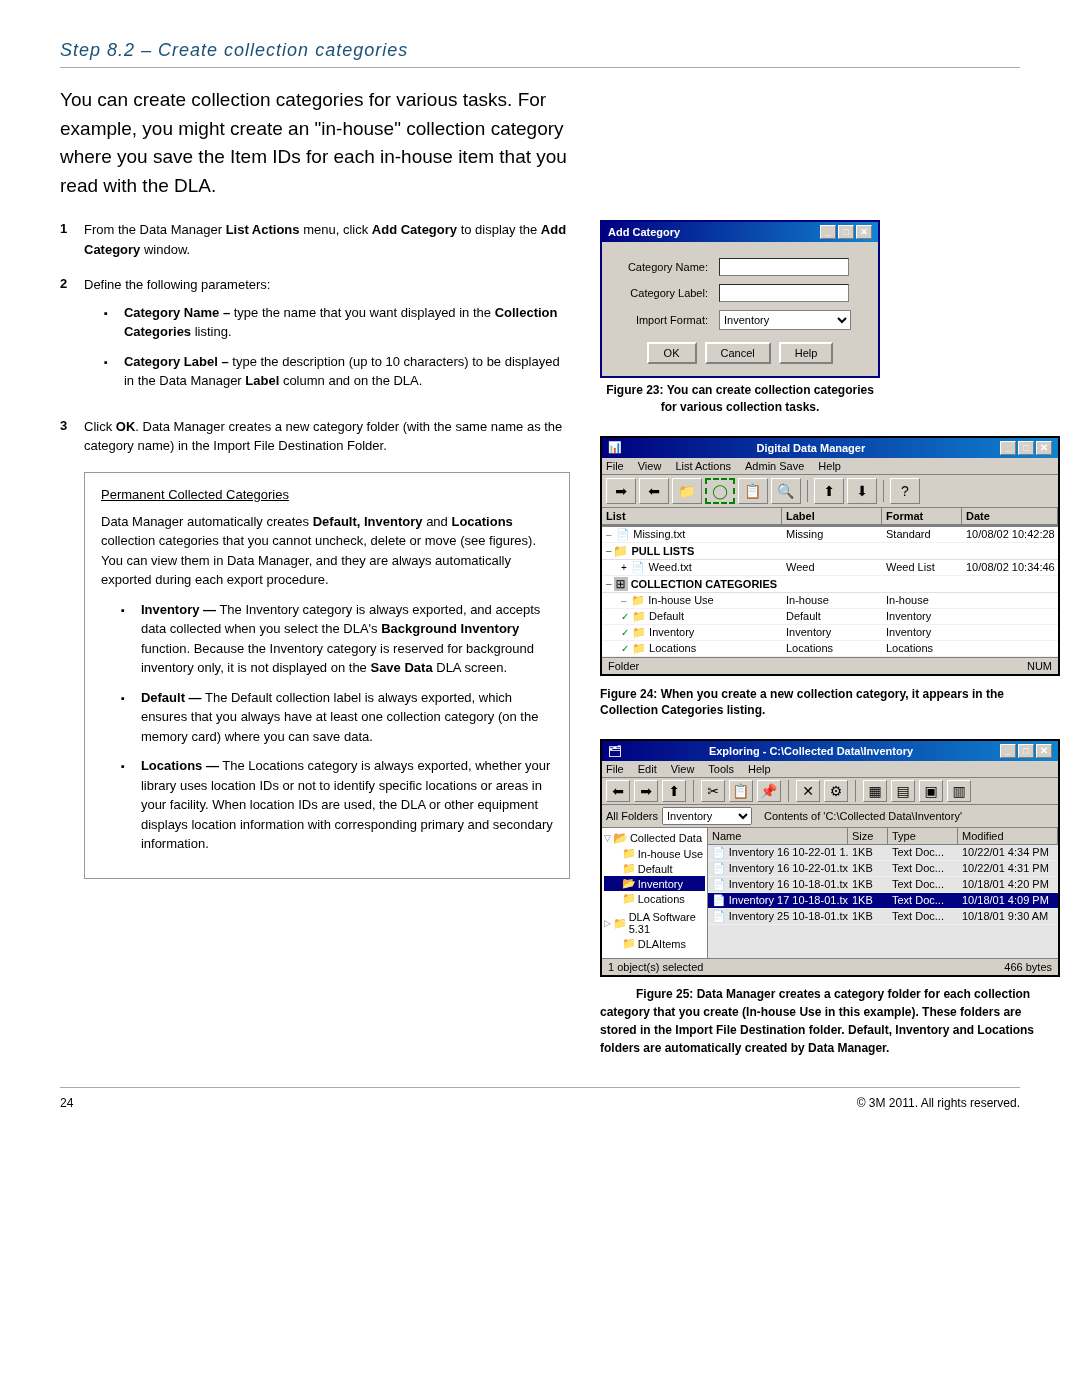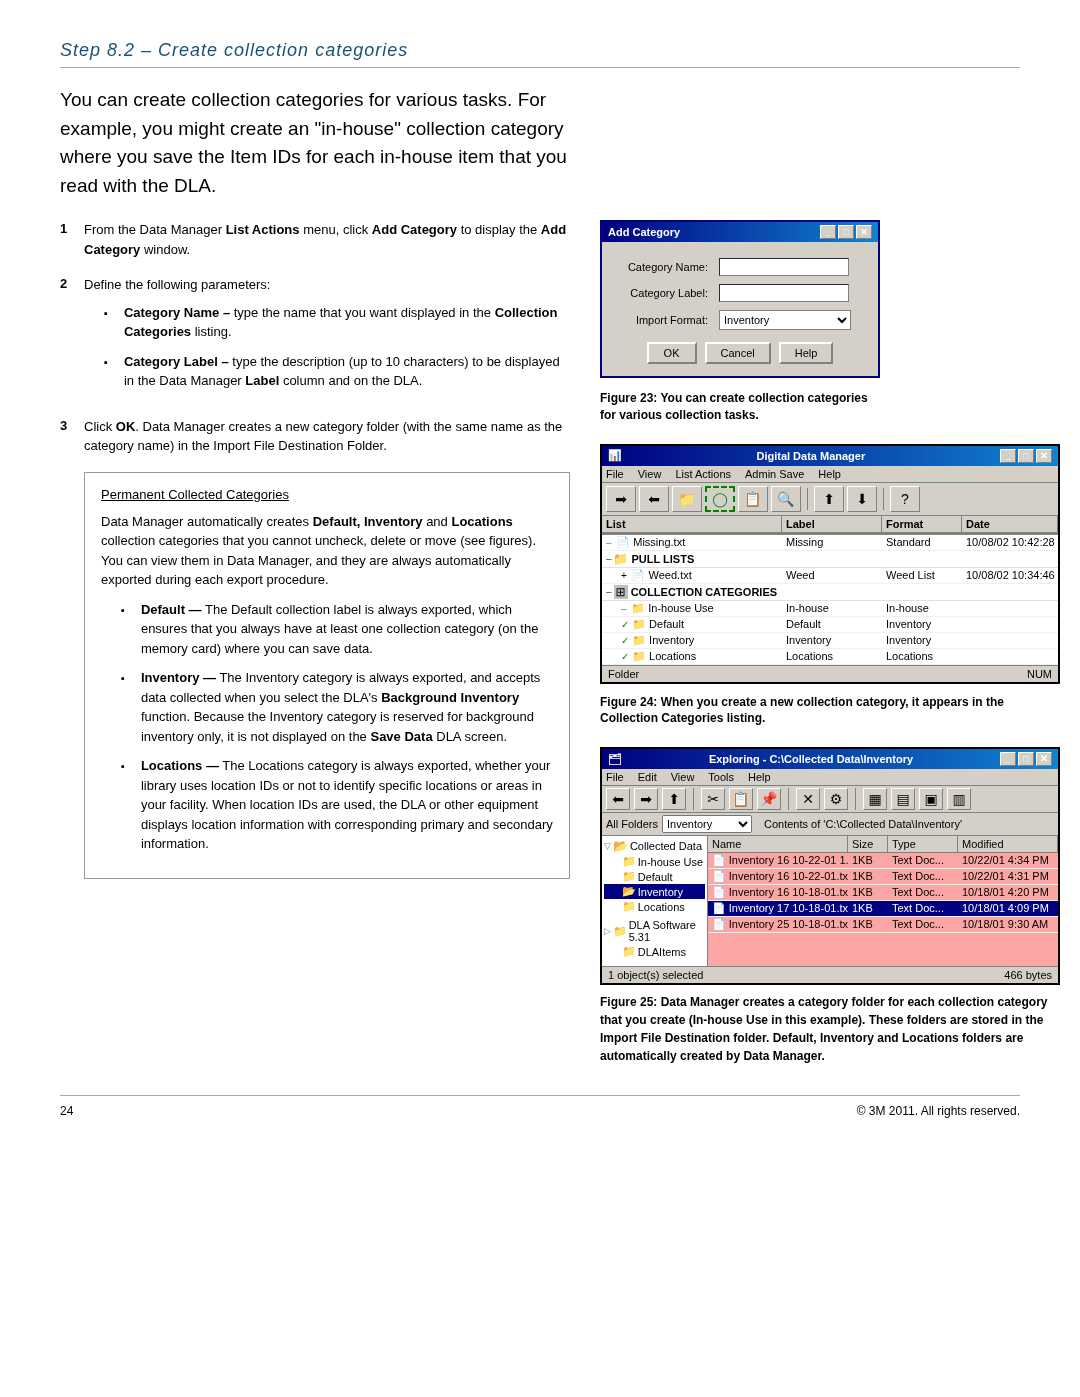--- a/index.html
+++ b/index.html
@@ -188,22 +188,23 @@
       border-color: #fff #808080 #808080 #fff;
       padding: 3px 14px;
       font-size: 11px;
       cursor: pointer;
       min-width: 50px;
     }
 
     .fig-caption {
       font-size: 12px;
       line-height: 1.4;
-      margin-top: 12px;
+      margin-top: 4px;
       max-width: 280px;
+      text-align: center;
     }
     .fig-caption b { font-weight: bold; }
 
     
     .ddm-window {
       border: 2px solid #000;
       background: #d4d0c8;
       width: 460px;
       font-family: 'MS Sans Serif', Arial, sans-serif;
       font-size: 11px;
@@ -387,21 +388,21 @@
       width: 150px;
       border-right: 1px solid #808080;
       background: #fff;
       padding: 2px;
       min-height: 130px;
       font-size: 11px;
     }
 
     .exp-right {
       flex: 1;
-      background: #fca5a5;
+      background: #e5e5e5;
       font-size: 11px;
     }
 
     .exp-right-header {
       background: #d4d0c8;
       border-bottom: 1px solid #808080;
       display: grid;
       grid-template-columns: 140px 40px 70px 100px;
       padding: 0;
     }
@@ -465,21 +466,21 @@
       font-size: 12px;
       color: #000;
     }
 
     .exp-caption {
       font-size: 12px;
       line-height: 1.5;
       margin-top: 8px;
       max-width: 460px;
     }
-    .exp-caption b { font-weight: bold; }
+    .exp-caption b { font-weight: bold; margin-left: 36px; }
 
     .checkmark { color: #008000; }
 
     .win-close-btn {
       background: #d4d0c8;
       border: 1px solid;
       border-color: #fff #808080 #808080 #fff;
       width: 16px;
       height: 14px;
       font-size: 10px;
@@ -532,25 +533,25 @@
     </div>
 
     <div class="pcc-box">
       <h3>Permanent Collected Categories</h3>
       <p style="font-size:13px;line-height:1.5;margin-bottom:10px;">
         Data Manager automatically creates <b>Default, Inventory</b> and <b>Locations</b> collection categories that you cannot uncheck, delete or move (see figures). You can view them in Data Manager, and they are always automatically exported during each export procedure.
       </p>
       <ul class="bullet-list">
         <li>
           <span></span>
-          <span><b>Default —</b> The Default collection label is always exported, which ensures that you always have at least one collection category (on the memory card) where you can save data.</span>
+          <span><b>Inventory —</b> The Inventory category is always exported, and accepts data collected when you select the DLA's <b>Background Inventory</b> function. Because the Inventory category is reserved for background inventory only, it is not displayed on the <b>Save Data</b> DLA screen.</span>
         </li>
         <li>
           <span></span>
-          <span><b>Inventory —</b> The Inventory category is always exported, and accepts data collected when you select the DLA's <b>Background Inventory</b> function. Because the Inventory category is reserved for background inventory only, it is not displayed on the <b>Save Data</b> DLA screen.</span>
+          <span><b>Default —</b> The Default collection label is always exported, which ensures that you always have at least one collection category (on the memory card) where you can save data.</span>
         </li>
         <li>
           <span></span>
           <span><b>Locations —</b> The Locations category is always exported, whether your library uses location IDs or not to identify specific locations or areas in your facility. When location IDs are used, the DLA or other equipment displays location information with corresponding primary and secondary information.</span>
         </li>
       </ul>
     </div>
 
   </div>
 

